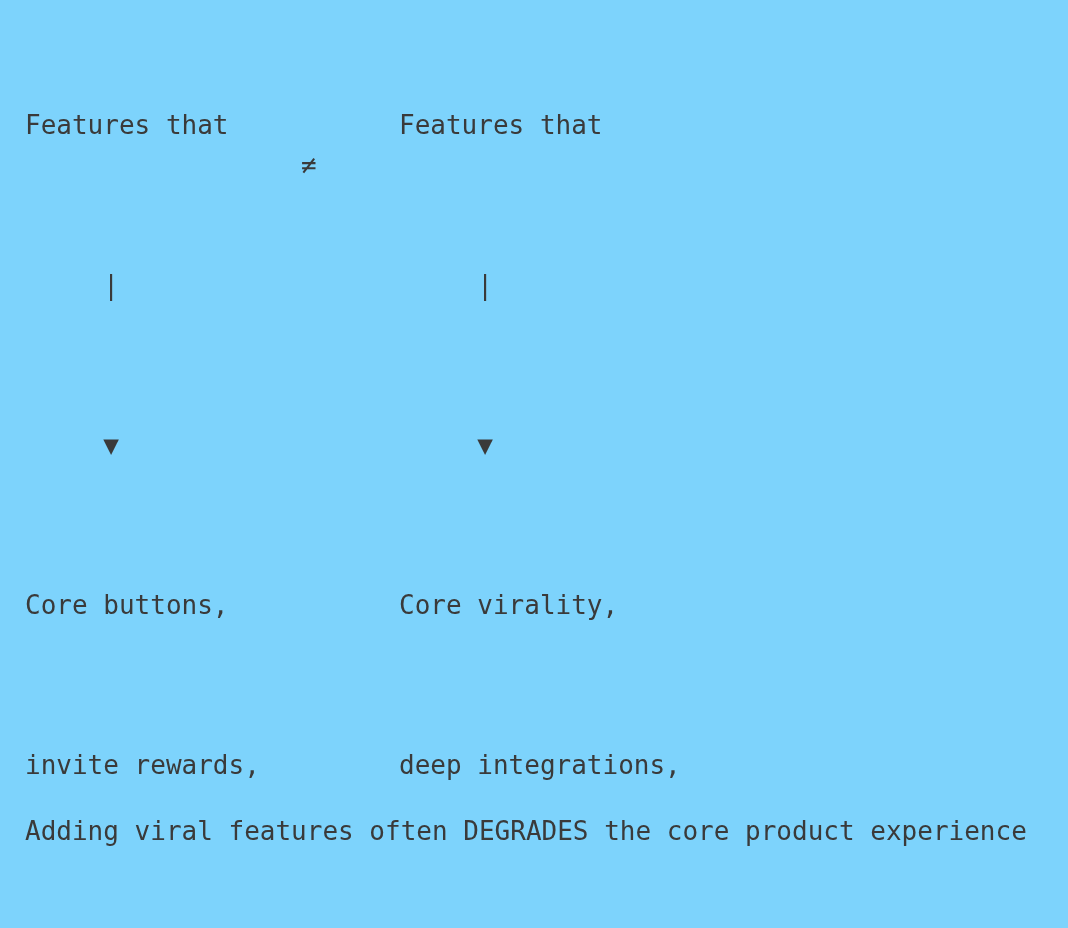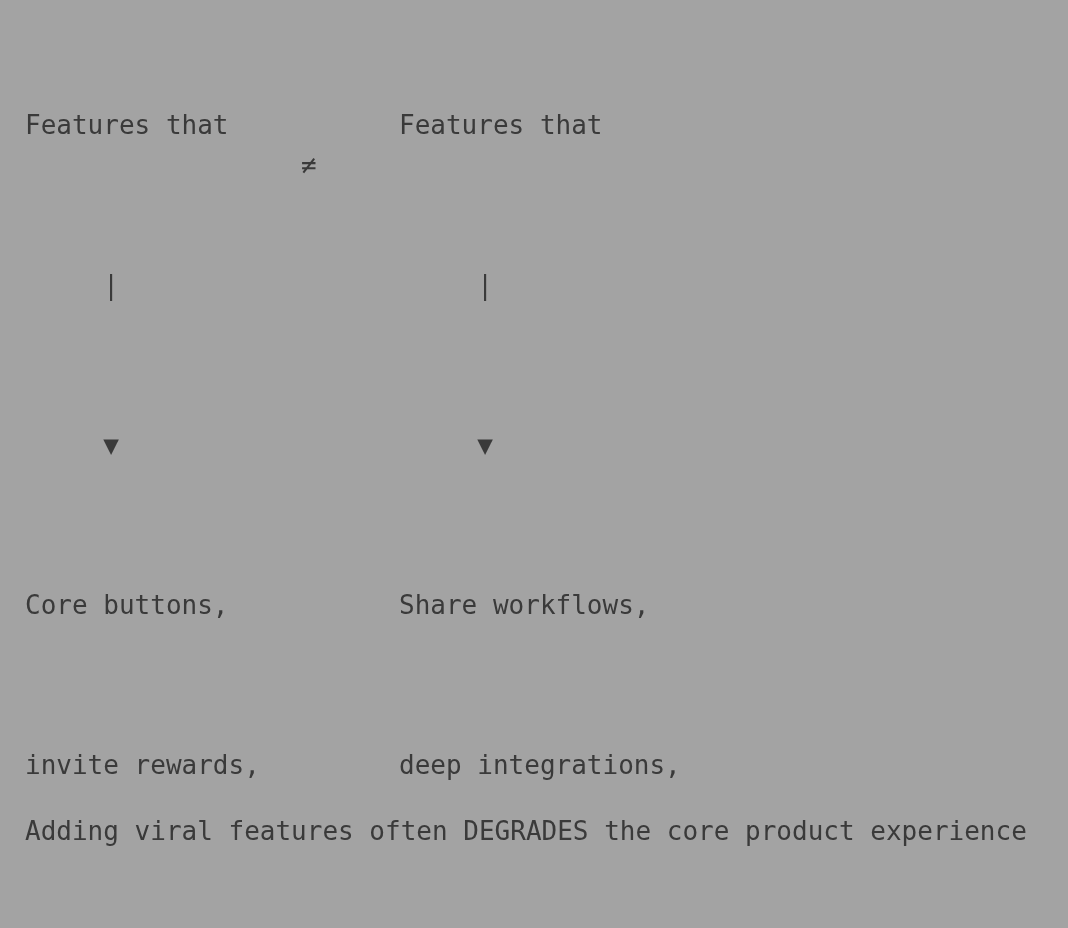--- a/index.html
+++ b/index.html
@@ -4,21 +4,21 @@
 <style>
   html, body {
     margin: 0;
     padding: 0;
     background: #ffffff;
   }
   .canvas {
     position: relative;
     width: 1068px;
     height: 928px;
-    background: #a3a3a3;
+    background: #7dd3fc;
     overflow: hidden;
     font-family: "DejaVu Sans Mono", "Liberation Mono", monospace;
     font-size: 26px;
     color: #3a3a3a;
   }
   .column {
     position: absolute;
     top: 15px;
     white-space: pre;
   }
@@ -61,20 +61,20 @@
     <div class="line">invite rewards,</div>
     
   </div>
 
   <div class="neq">≠</div>
 
   <div class="column right-column">
     <div class="line">Features that</div>
     <div class="line connector">|</div>
     <div class="line connector">▼</div>
-    <div class="line">Share workflows,</div>
+    <div class="line">Core virality,</div>
     <div class="line">deep integrations,</div>
     
   </div>
 
   <div class="conclusion">Adding viral features often DEGRADES the core product experience</div>
 
 </div>
 
 </body></html>

